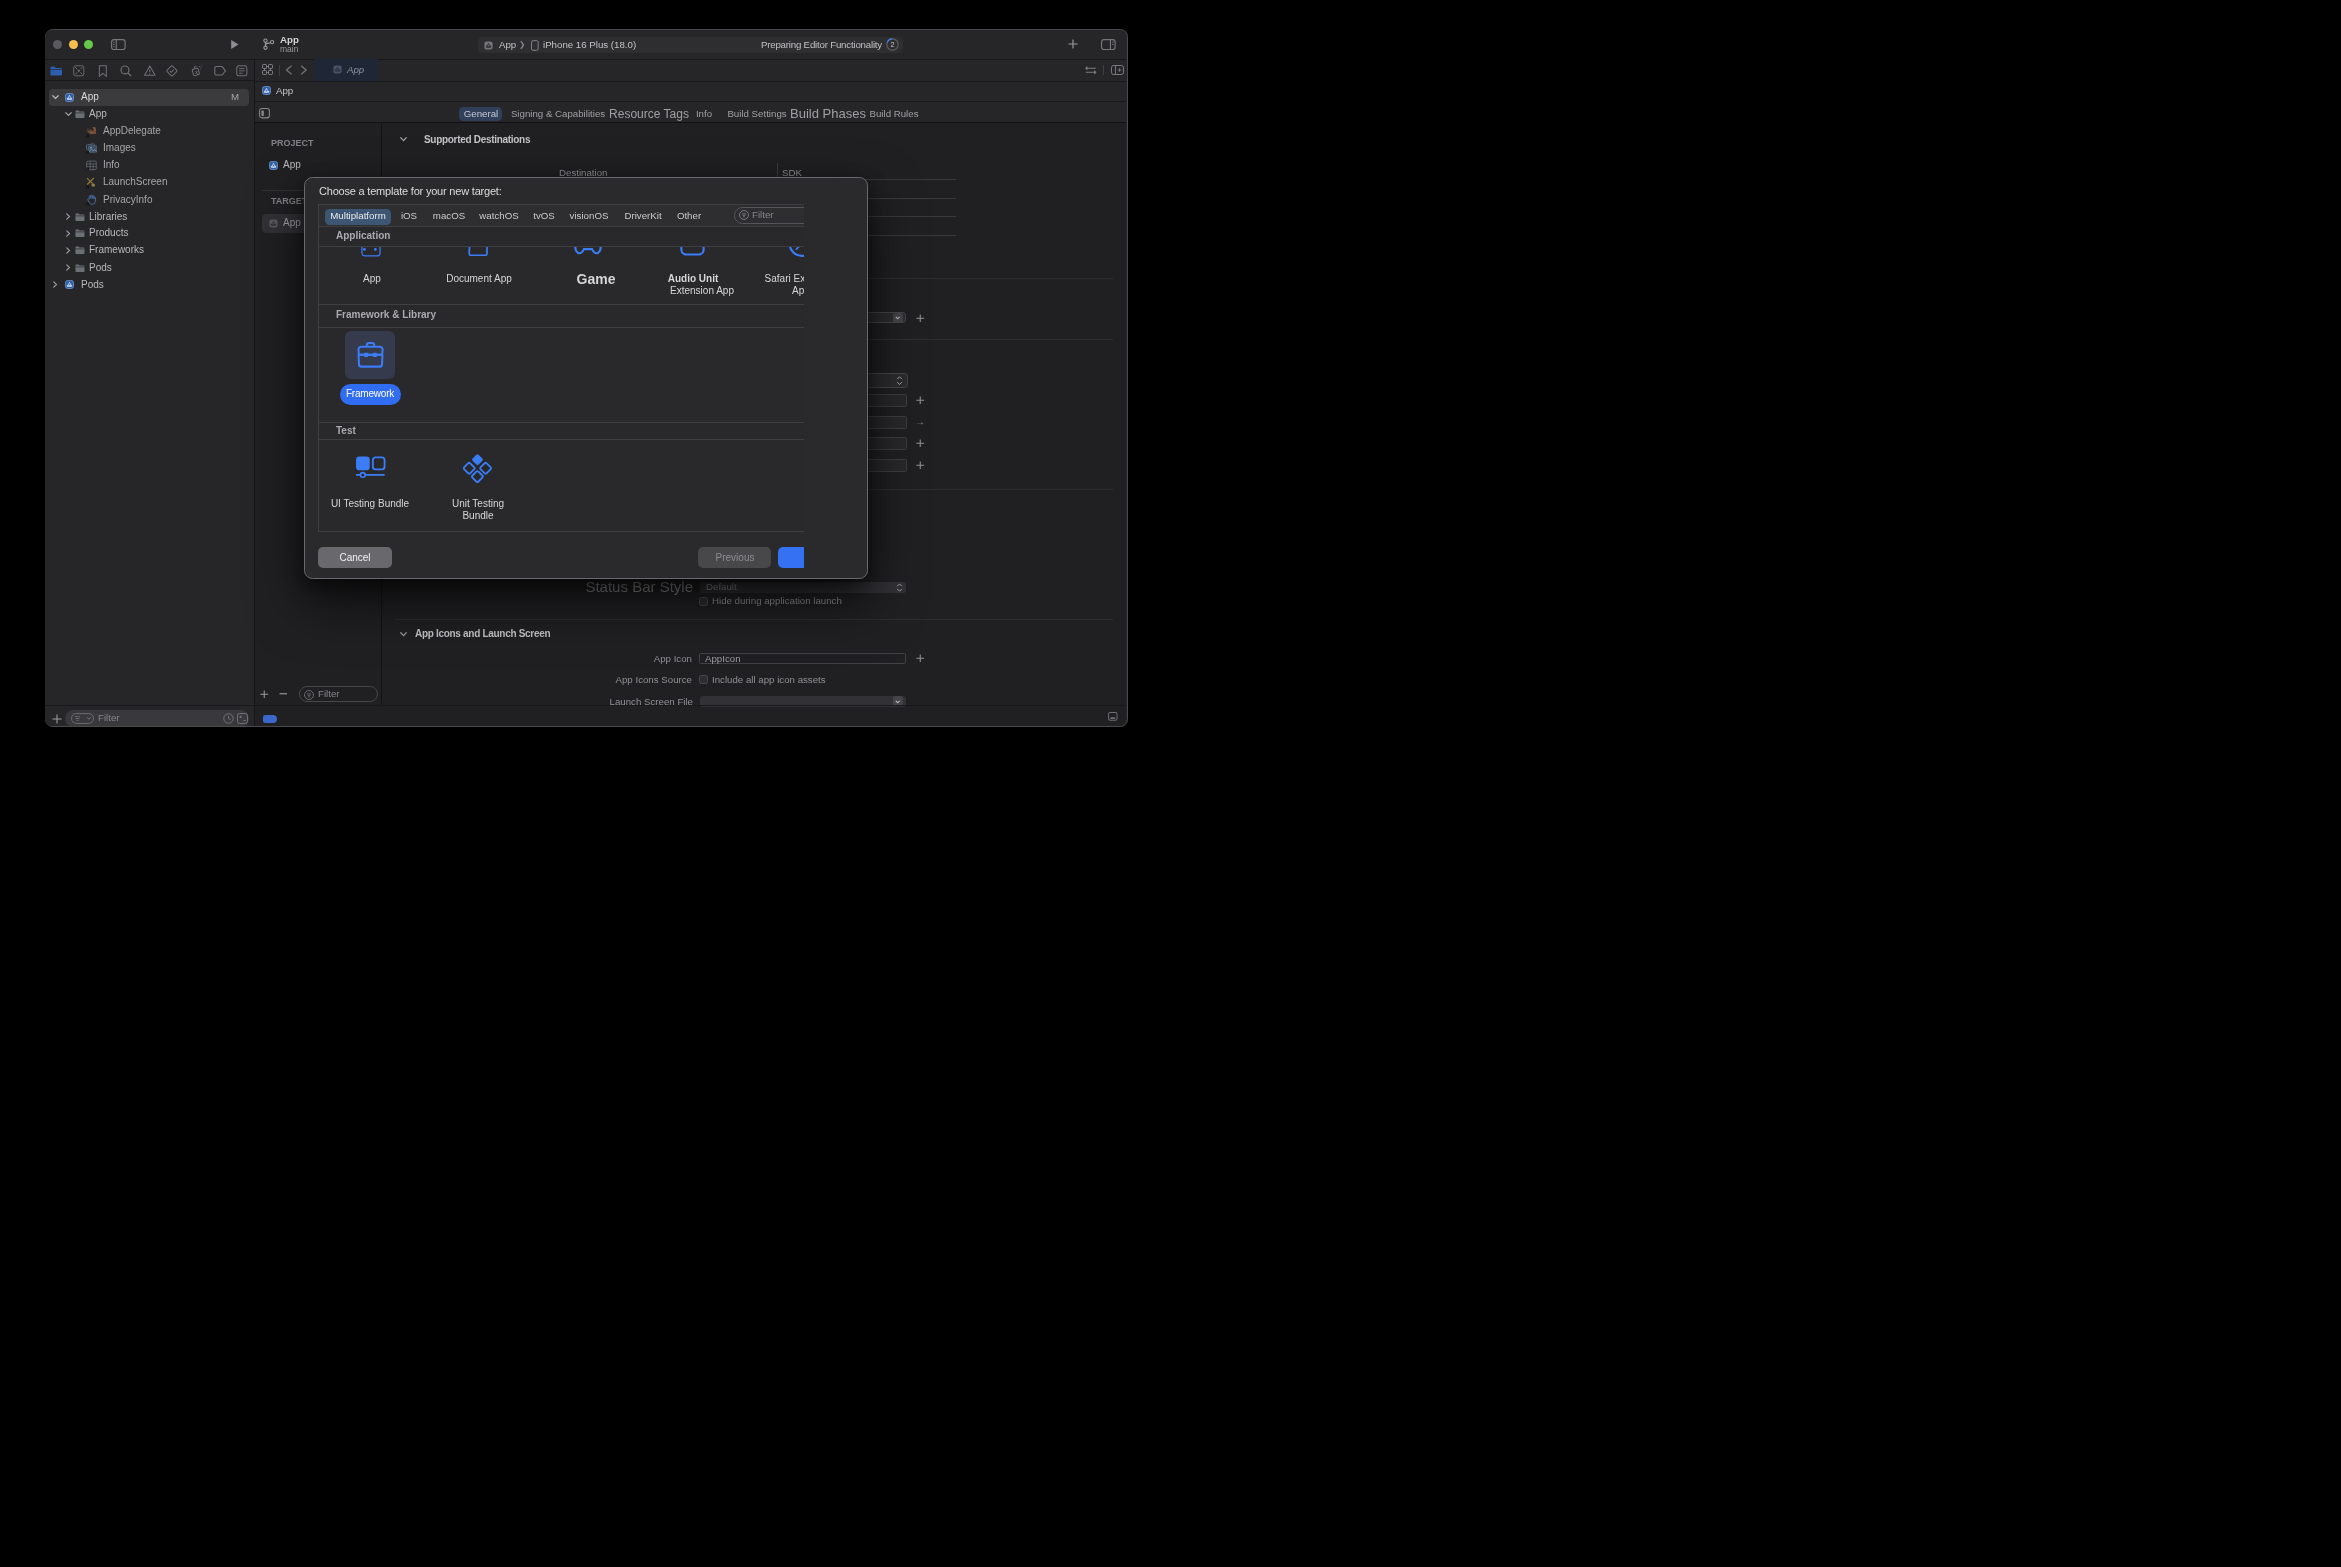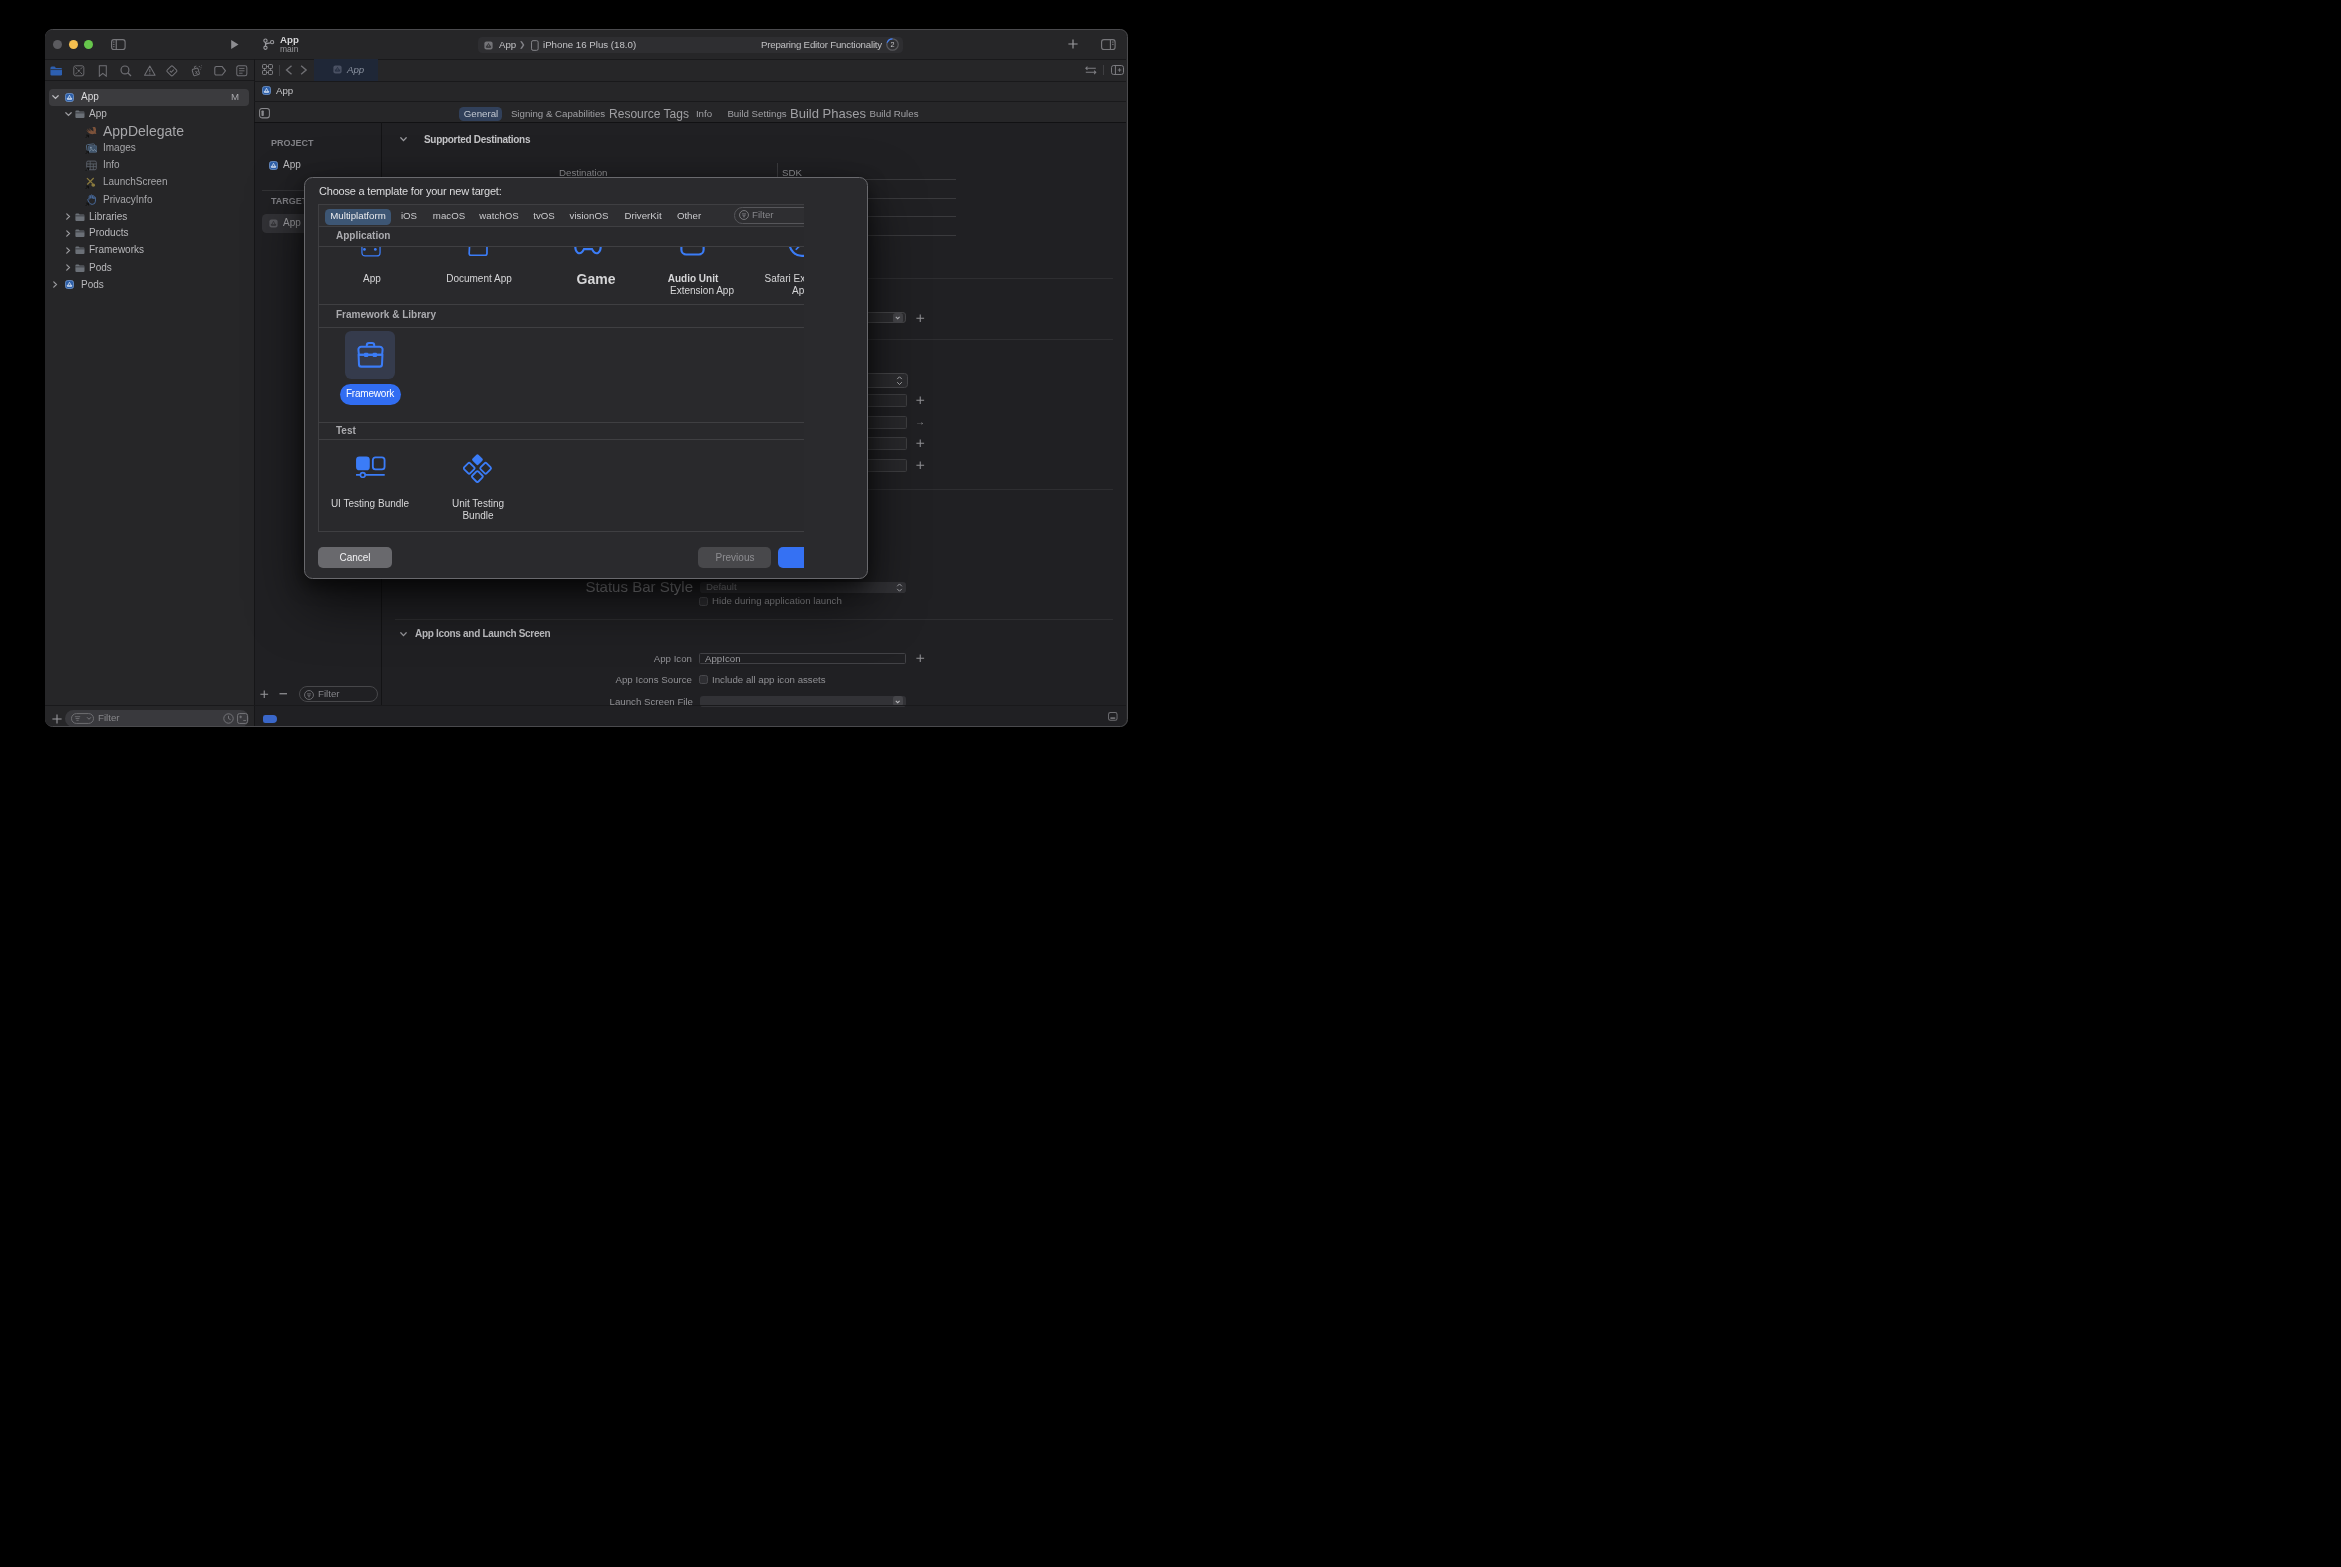--- a/index.html
+++ b/index.html
@@ -121,21 +121,21 @@
           <path d="M0.5,2 a1.5,1.5 0 0 1 1.5,-1.5 h2.6 l1.4,1.6 h5 a1.3,1.3 0 0 1 1.3,1.3 v5.6 a1.3,1.3 0 0 1 -1.3,1.3 h-9.2 a1.3,1.3 0 0 1 -1.3,-1.3 Z" fill="#6b7077"></path>
           <path d="M0.5,3.7 h12" stroke="#202023" stroke-width="0.8"></path>
         </svg>
 <div class="abs " style="left:89px;top:108px;font-size:10px;line-height:12.5px;color:#b9b9bc;font-weight:400;white-space:nowrap;">App</div>
 <svg class="abs" style="left:86px;top:126px;" width="11" height="11" viewBox="0 0 14 14">
           <path d="M11.6,1.2 C12.9,3.1 13.2,5.6 12.3,7.8 C13,8.8 13.3,9.9 13.2,10.3 C13.1,10.6 12.9,10.5 12.6,10.3 C11.9,9.8 11.2,9.6 10.5,9.9 C9,10.6 6.7,10.5 4.6,9.4 C2.8,8.4 1.3,6.8 0.5,5.2 C1.6,6.1 3,7 4.4,7.5 C2.9,6.1 1.7,4.3 1.2,3.2 C2.6,4.6 4.7,6.2 6.6,7.1 C5.3,5.6 3.9,3.5 3.3,2.3 C5.3,4.3 8,6.3 9.3,7 C9.9,5.2 9.2,2.9 8.2,1.2 C9.4,1.7 10.8,1.2 11.6,1.2 Z" fill="#7c523a"></path>
         </svg>
 <svg class="abs" style="left:85px;top:134px;" width="4.6" height="4.6" viewBox="0 0 6 6">
           <path d="M1,5 L4.2,1.8 M1.6,1.5 h3 v3" fill="none" stroke="#111" stroke-width="1.3"></path>
         </svg>
-<div class="abs " style="left:103px;top:125px;font-size:14px;line-height:12.5px;color:#a7a7aa;font-weight:400;white-space:nowrap;">AppDelegate</div>
+<div class="abs " style="left:103px;top:125px;font-size:10px;line-height:12.5px;color:#a7a7aa;font-weight:400;white-space:nowrap;">AppDelegate</div>
 <svg class="abs" style="left:86px;top:143px;" width="11" height="11" viewBox="0 0 14 14">
           <rect x="0.8" y="1.6" width="10.5" height="8" rx="1.4" fill="none" stroke="#50667e" stroke-width="1.2" transform="rotate(-8 6 5.5)"></rect>
           <rect x="3" y="3.4" width="11" height="8.4" rx="1.4" fill="#3e5268" stroke="#50667e" stroke-width="1"></rect>
           <circle cx="6.2" cy="6" r="1.1" fill="#8899ab"></circle>
           <path d="M3.6,11 l3.4,-3 l2.2,1.8 l1.9,-1.4 l2.6,2.6" fill="none" stroke="#8899ab" stroke-width="1"></path>
         </svg>
 <svg class="abs" style="left:85px;top:150px;" width="4.6" height="4.6" viewBox="0 0 6 6">
           <path d="M1,5 L4.2,1.8 M1.6,1.5 h3 v3" fill="none" stroke="#111" stroke-width="1.3"></path>
         </svg>
 <div class="abs " style="left:103px;top:142px;font-size:10px;line-height:12.5px;color:#a7a7aa;font-weight:400;white-space:nowrap;">Images</div>

